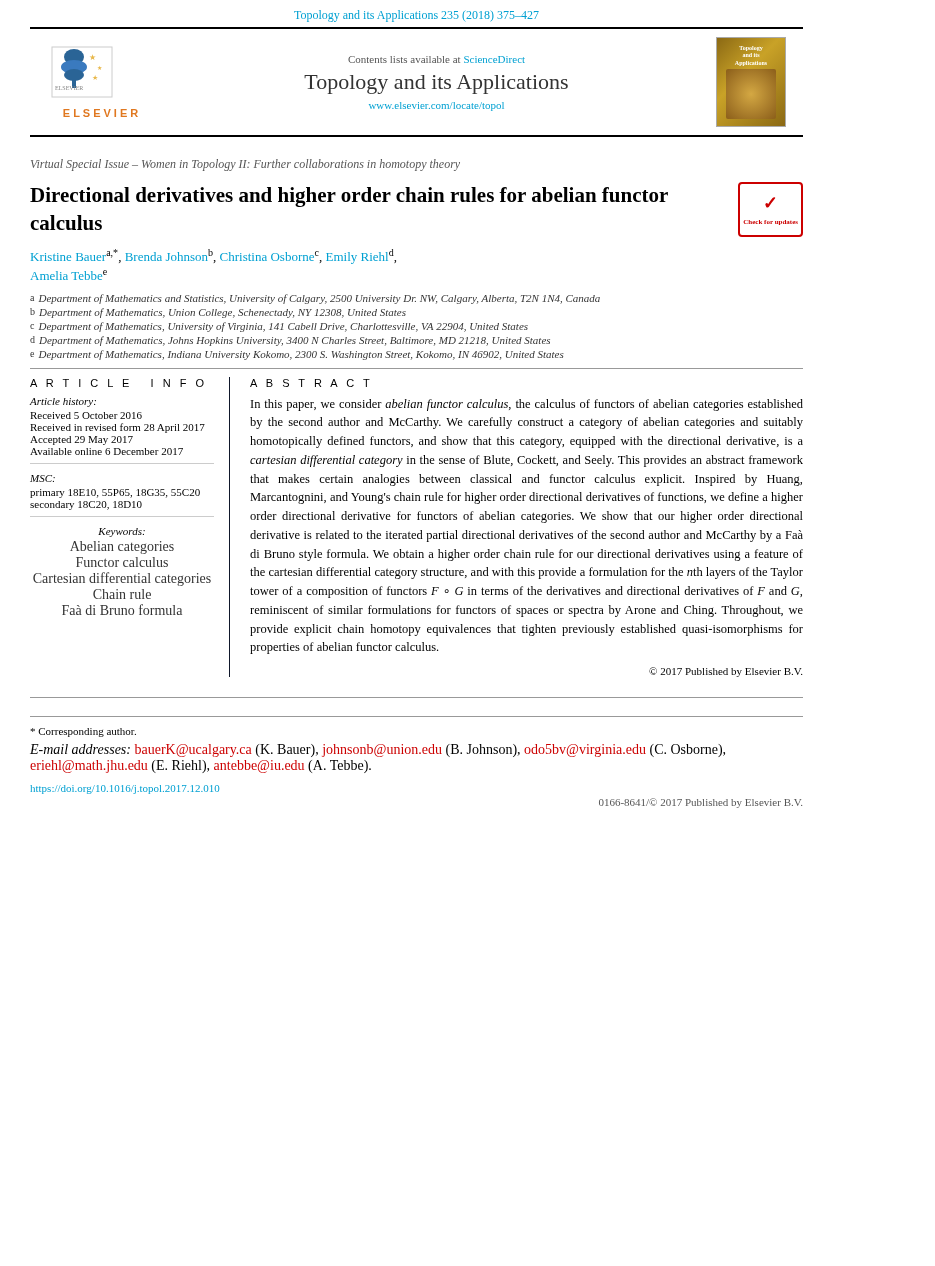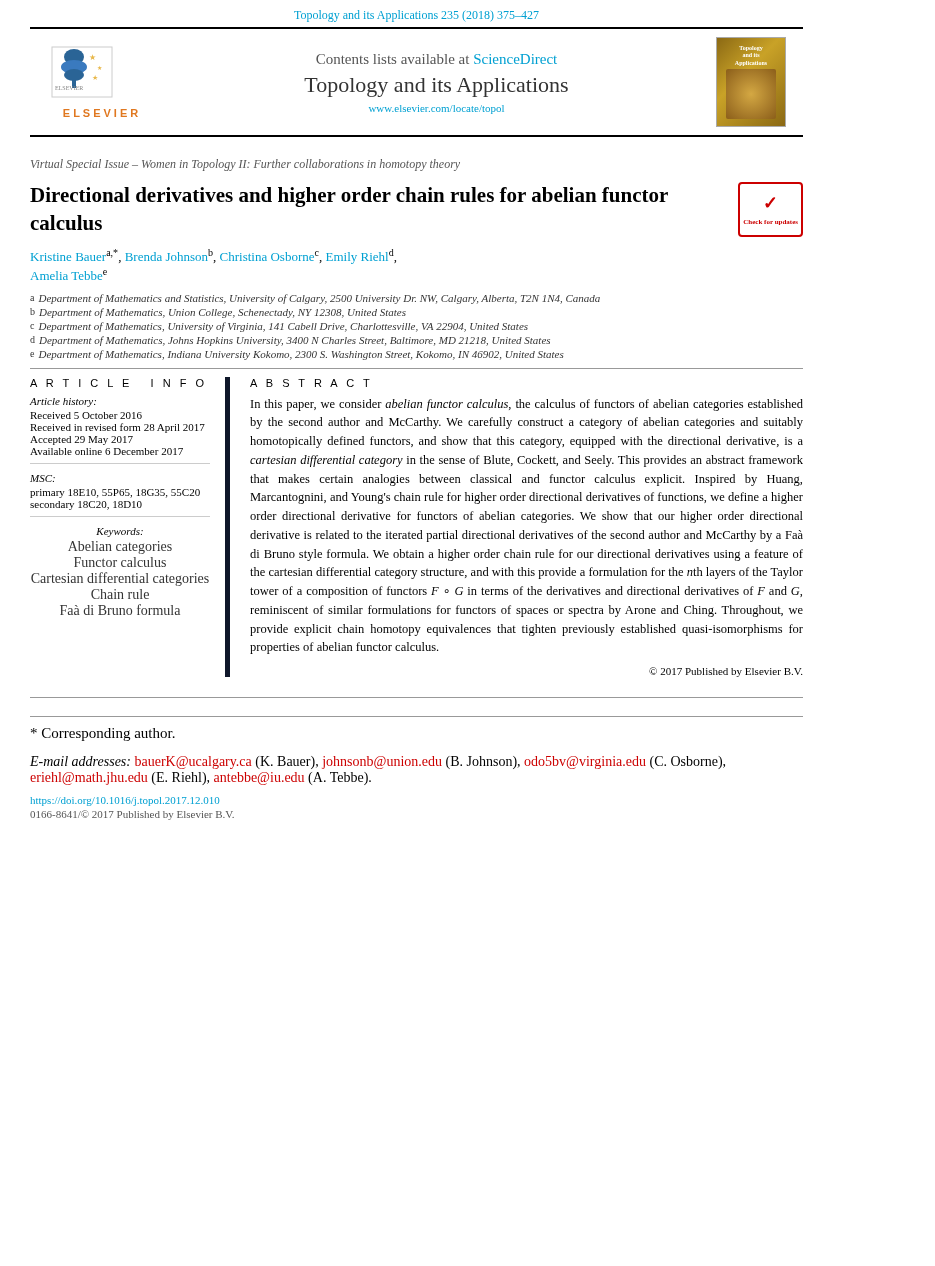--- a/index.html
+++ b/index.html
@@ -48,21 +48,21 @@
       color: #e07820;
       font-weight: bold;
       letter-spacing: 3px;
       margin-top: 2px;
     }
     .header-center {
       flex: 1;
       text-align: center;
     }
     .sciencedirect-line {
-      font-size: 15px;
+      font-size: 11px;
       color: #555;
       margin-bottom: 4px;
     }
     .sciencedirect-link {
       color: #00a0d2;
       text-decoration: none;
     }
     .journal-title {
       font-size: 22px;
       font-family: "Times New Roman", serif;
@@ -181,21 +181,21 @@
       margin: 8px 0;
     }
     .two-col {
       display: flex;
       gap: 20px;
       margin-top: 8px;
     }
     .col-left {
       width: 200px;
       flex-shrink: 0;
-      border-right: 5px solid #0f172a;
+      border-right: 1px solid #0f172a;
       padding-right: 15px;
     }
     .col-right {
       flex: 1;
     }
     .section-heading {
       font-size: 11px;
       letter-spacing: 3px;
       font-family: Arial, sans-serif;
       font-weight: normal;
@@ -250,41 +250,42 @@
       text-align: right;
       margin-top: 8px;
       color: #000;
     }
     .bottom-section {
       margin-top: 20px;
       border-top: 1px solid #999;
       padding-top: 10px;
     }
     .corresponding-note {
-      font-size: 15px;
-      margin-bottom: 12px;
+      font-size: 11px;
+      margin-bottom: 5px;
       color: #000;
     }
     .email-line {
       font-size: 14px;
       color: #000;
       margin-bottom: 8px;
     }
     .email-link {
       color: #c00;
       text-decoration: none;
     }
     .doi-line {
       font-size: 11px;
       color: #00a0d2;
       margin-bottom: 2px;
     }
     .issn-line {
       font-size: 11px;
       color: #555;
+      text-align: right;
     }
   </style>
 </head>
 <body>
 
 <div class="page">
 
   <div class="top-journal-ref">
     <span>Topology and its Applications 235 (2018) 375–427</span>
   </div>

